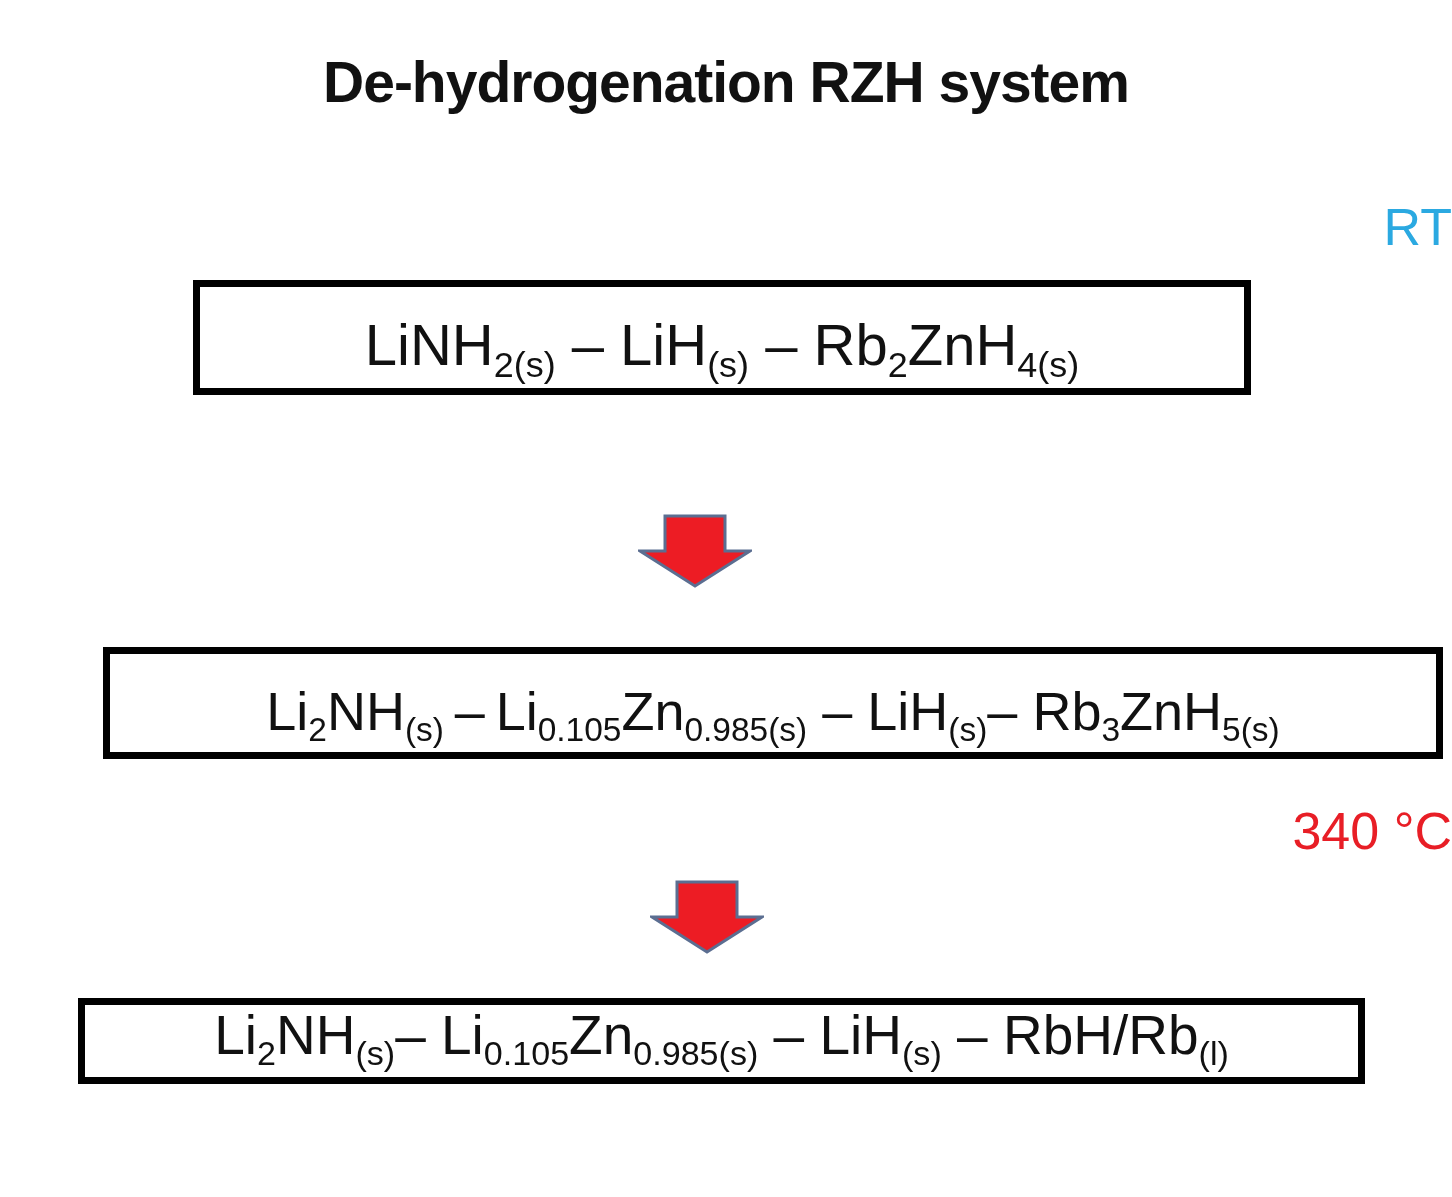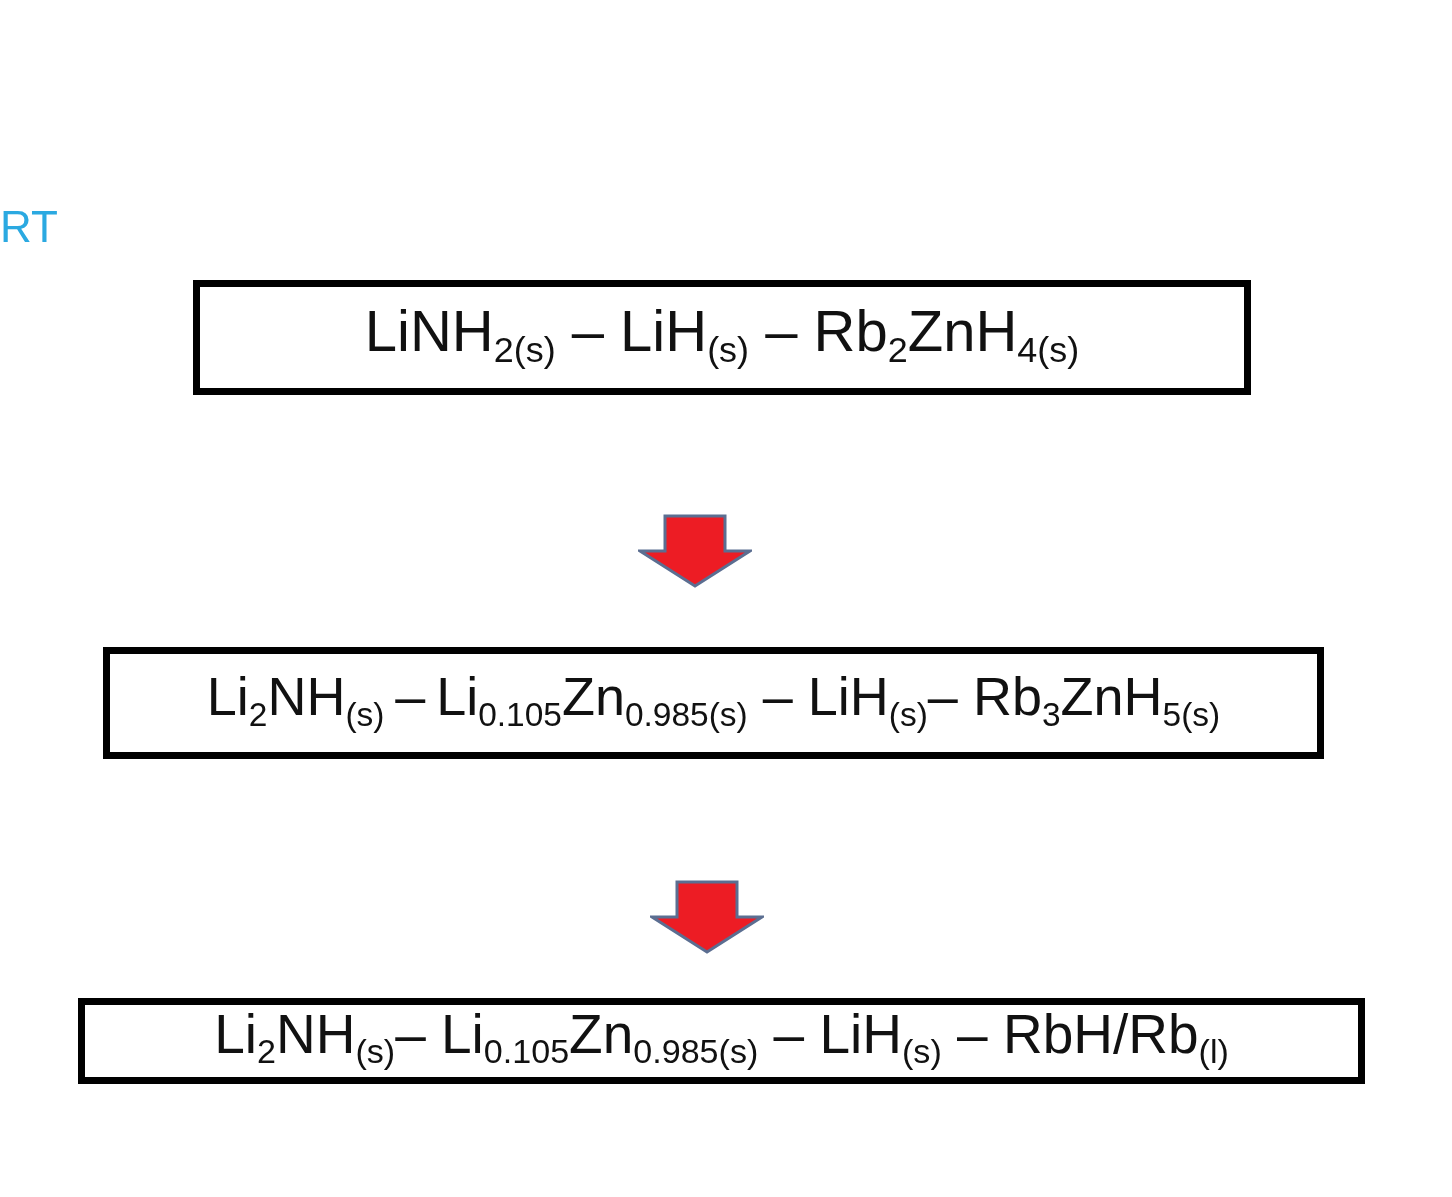--- a/index.html
+++ b/index.html
@@ -25,42 +25,42 @@
     font-size: 57px;
     font-weight: 700;
     letter-spacing: -1px;
     line-height: 76px;
     color: #111111;
   }
   .cond-label {
     position: absolute;
     left: 0;
     width: 100%;
-    text-align: left;
-    font-size: 44px;
+    text-align: right;
+    font-size: 52px;
     line-height: 62px;
     font-weight: 400;
     white-space: nowrap;
   }
   .rt { top: 196px; color: var(--rt_blue, #2BA9E1); }
   .temp { color: var(--temp_red, #ED1C24); }
   .temp1 { top: 438px; }
   .temp2 { top: 800px; }
   .stage-box {
     position: absolute;
     box-sizing: border-box;
     border: 7px solid var(--box_border, #000000);
     background: #ffffff;
     display: flex;
-    align-items: center;
+    align-items: flex-end;
     justify-content: center;
     white-space: nowrap;
   }
   .box1 { top: 280px; left: 193px; width: 1058px; height: 115px; font-size: 58px; }
-  .box2 { top: 647px; left: 103px; width: 1221px; height: 112px; font-size: 54px; }
+  .box2 { top: 647px; left: 103px; width: 1340px; height: 112px; font-size: 54px; }
   .box3 { top: 998px; left: 78px;  width: 1287px; height: 86px; font-size: 55px; }
   .formula { line-height: 1; padding-bottom: 14px; }
   .formula .sub {
     font-size: 0.62em;
     position: relative;
     top: 0.32em;
     letter-spacing: 0;
   }
   .arrow {
     position: absolute;
@@ -75,38 +75,40 @@
     stroke: var(--arrow_stroke, #5B6E91);
     stroke-width: 3;
     stroke-linejoin: miter;
   }
 </style>
 </head>
 <body>
 
 <div class="canvas">
 
+  <div class="title">De-hydrogenation RZH system</div>
 
   <div class="cond-label rt">RT</div>
 
   <div class="stage-box box1">
     <span class="formula"><span>LiNH</span><span class="sub">2(s)</span><span> – </span><span>LiH</span><span class="sub">(s)</span><span> – </span><span>Rb</span><span class="sub">2</span><span>ZnH</span><span class="sub">4(s)</span></span>
   </div>
 
 
   <div class="arrow arrow1">
     <svg viewBox="0 0 114 74" xmlns="http://www.w3.org/2000/svg" aria-hidden="true">
       <polygon points="27,2 87,2 87,37 112,37 57,72 2,37 27,37"></polygon>
     </svg>
   </div>
 
   <div class="stage-box box2">
     <span class="formula"><span>Li</span><span class="sub">2</span><span>NH</span><span class="sub">(s)</span><span> – </span><span>Li</span><span class="sub">0.105</span><span>Zn</span><span class="sub">0.985(s)</span><span> – </span><span>LiH</span><span class="sub">(s)</span><span>– </span><span>Rb</span><span class="sub">3</span><span>ZnH</span><span class="sub">5(s)</span></span>
   </div>
 
+  <div class="cond-label temp temp2">340 °C</div>
 
   <div class="arrow arrow2">
     <svg viewBox="0 0 114 74" xmlns="http://www.w3.org/2000/svg" aria-hidden="true">
       <polygon points="27,2 87,2 87,37 112,37 57,72 2,37 27,37"></polygon>
     </svg>
   </div>
 
   <div class="stage-box box3">
     <span class="formula"><span>Li</span><span class="sub">2</span><span>NH</span><span class="sub">(s)</span><span>– </span><span>Li</span><span class="sub">0.105</span><span>Zn</span><span class="sub">0.985(s)</span><span> – </span><span>LiH</span><span class="sub">(s)</span><span> – </span><span>RbH/Rb</span><span class="sub">(l)</span></span>
   </div>

